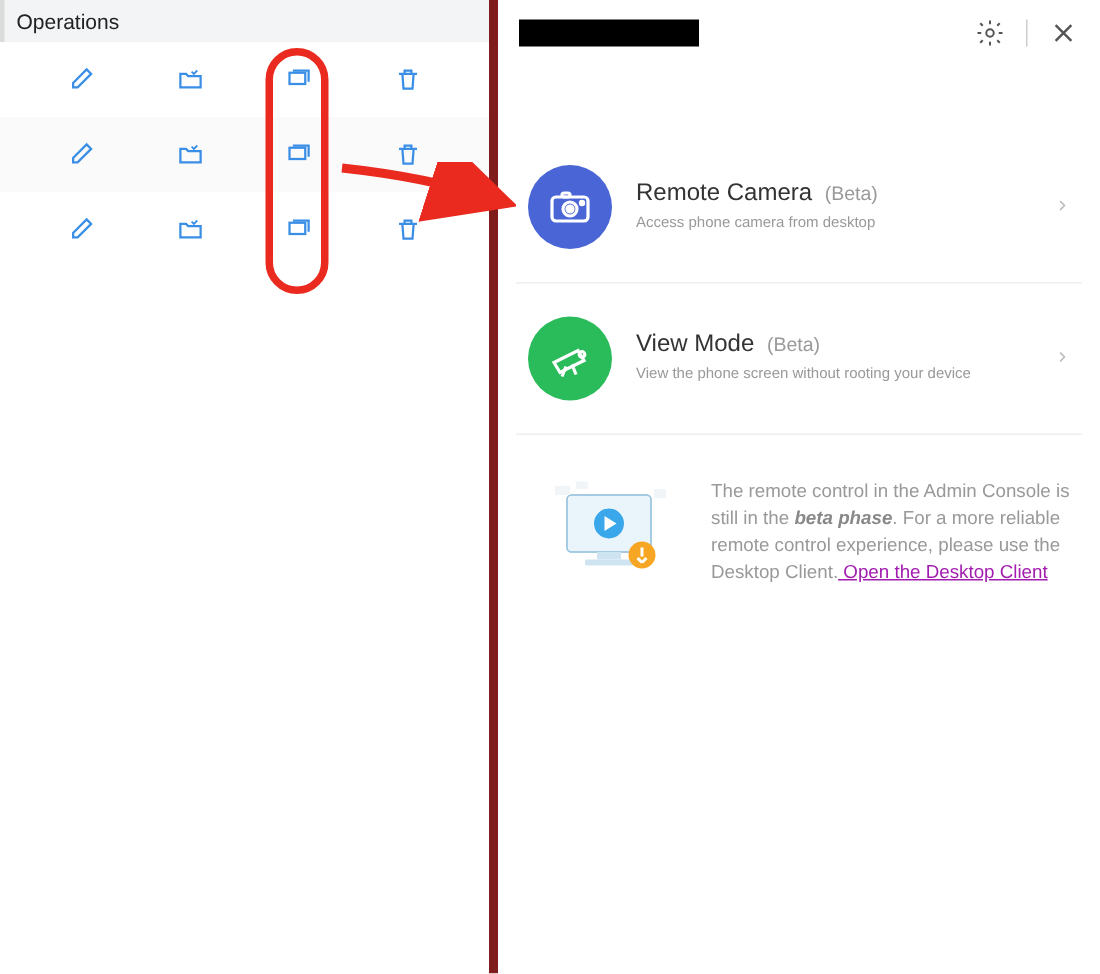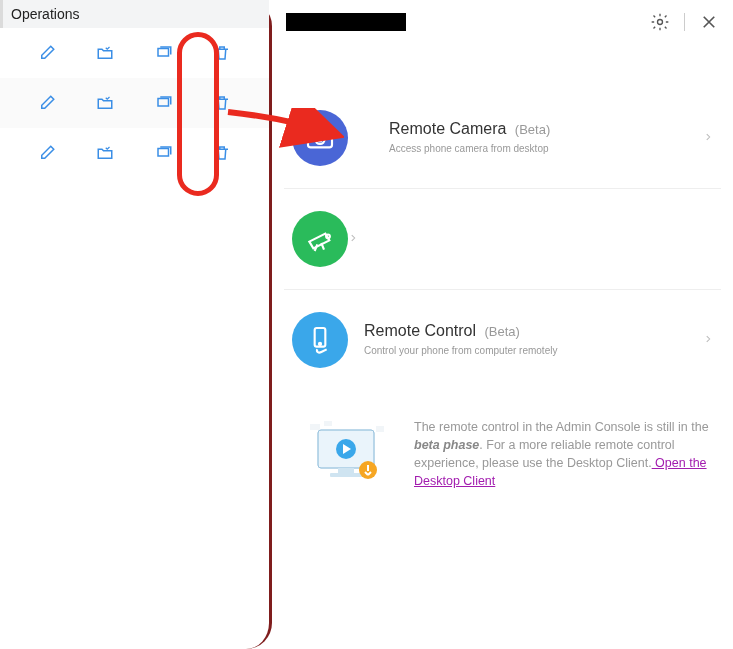--- a/index.html
+++ b/index.html
@@ -6,26 +6,25 @@
   body {
     font-family: -apple-system, BlinkMacSystemFont, "Segoe UI", Arial, sans-serif;
     font-size: 14px;
     background: #fff;
     display: flex;
     width: 733px;
     height: 649px;
     overflow: hidden;
   }
   .left-panel {
-    width: 272px;
-    border-right: 3px solid #7f1d1d;
+    width: 332px;
+    border-right: 6px solid #7f1d1d;
     display: flex;
     flex-direction: column;
     position: relative;
-    border-radius: 26px;
   }
   .ops-header {
     background: #f3f4f5;
     padding: 6px 10px 6px 8px;
     font-size: 14px;
     color: #222;
     border-left: 3px solid #dbdbdb;
     display: flex;
     align-items: center;
   }
@@ -105,21 +104,21 @@
     flex-direction: column;
     padding: 20px 12px 0 12px;
   }
   .feature-item {
     display: flex;
     align-items: center;
     padding: 22px 8px;
     border-bottom: 1px solid #eee;
     cursor: pointer;
   }
-  .feature-item:first-child { padding-top: 48px; gap: 25px; }
+  .feature-item:first-child { padding-top: 48px; }
   .feature-icon {
     width: 56px;
     height: 56px;
     border-radius: 50%;
     display: flex;
     align-items: center;
     justify-content: center;
     flex-shrink: 0;
   }
   .feature-body {
@@ -309,48 +308,34 @@
     </div>
 
     <div class="feature-item">
       <div class="feature-icon" style="background:#2abb5b">
         <svg width="32" height="32" viewBox="0 0 24 24" fill="none" stroke="#fff" stroke-width="1.6">
           <path d="M4 14l12-6 3 5-12 6z"></path>
           <path d="M10 16l-2 5M13 15l2 5"></path>
           <circle cx="18" cy="10" r="1.4"></circle>
         </svg>
       </div>
-      <span class="chevron">
-        <svg width="10" height="16" viewBox="0 0 24 24" fill="none" stroke="currentColor" stroke-width="2.5">
-            <path d="M9 5l7 7-7 7"></path>
-          </svg>
-      </span>
-    </div>
-
-    <div class="feature-item" style="border-bottom:none">
-      <div class="feature-icon" style="background:#3aa7ea">
-        <svg width="32" height="32" viewBox="0 0 24 24" fill="none" stroke="#fff" stroke-width="1.6">
-          <rect x="8" y="3" width="8" height="14" rx="1.5"></rect>
-          <circle cx="12" cy="15" r="0.8" fill="#fff"></circle>
-          <path d="M10 19c-1 2 1 3 3 2l4-2"></path>
-        </svg>
-      </div>
       <div class="feature-body">
         <div class="feature-title">
-          <span>Remote Control</span>
+          <span>View Mode</span>
           <span class="beta-tag">(Beta)</span>
         </div>
-        <div class="feature-desc">Control your phone from computer remotely</div>
+        <div class="feature-desc">View the phone screen without rooting your device</div>
       </div>
       <span class="chevron">
         <svg width="10" height="16" viewBox="0 0 24 24" fill="none" stroke="currentColor" stroke-width="2.5">
             <path d="M9 5l7 7-7 7"></path>
           </svg>
       </span>
     </div>
+
   </div>
 
   <div class="notice">
     <div class="notice-illus">
       <svg width="96" height="72" viewBox="0 0 96 72">
         <rect x="18" y="12" width="56" height="38" rx="3" fill="#eaf4fb" stroke="#bcd7ea"></rect>
         <rect x="18" y="12" width="56" height="38" rx="3" fill="none" stroke="#9ac4de"></rect>
         <circle cx="46" cy="31" r="10" fill="#3aa7ea"></circle>
         <path d="M51 31l-8-5v10z" fill="#fff"></path>
         <rect x="38" y="50" width="16" height="5" fill="#cfe4f1"></rect>

